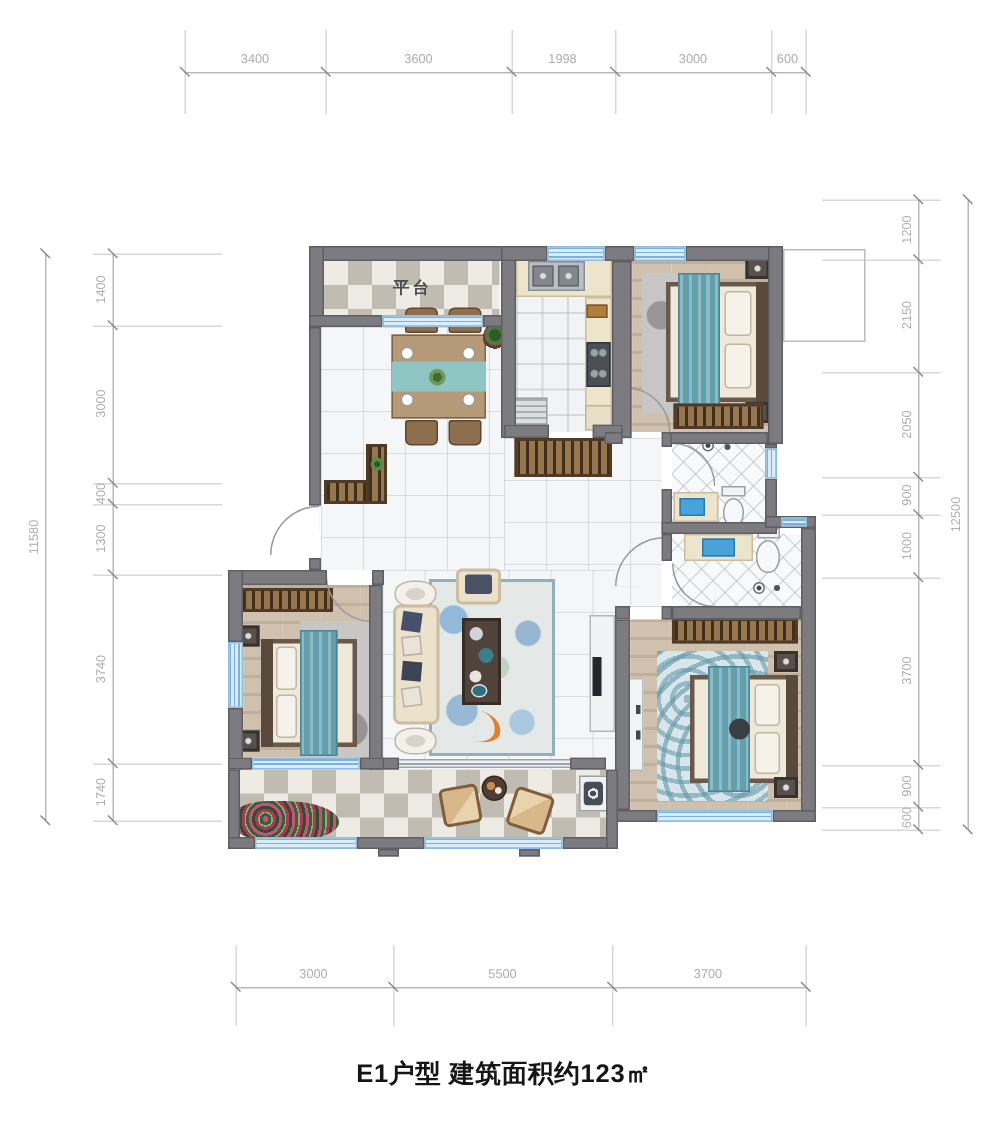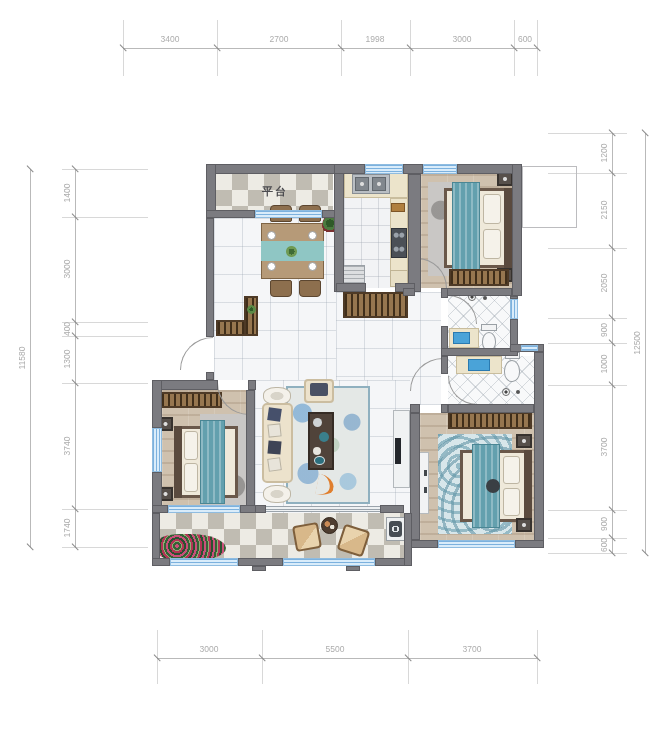--- a/index.html
+++ b/index.html
@@ -120,21 +120,21 @@
   <div class="tick" style="left:612px;top:318px;"></div>
   <div class="tick" style="left:612px;top:343px;"></div>
   <div class="tick" style="left:612px;top:385px;"></div>
   <div class="tick" style="left:612px;top:510px;"></div>
   <div class="tick" style="left:612px;top:538px;"></div>
   <div class="tick" style="left:612px;top:553px;"></div>
   <div class="tick" style="left:645px;top:133px;"></div>
   <div class="tick" style="left:645px;top:553px;"></div>
 
   <span class="dt" style="left:170px;top:39px;">3400</span>
-  <span class="dt" style="left:279px;top:39px;">2700</span>
+  <span class="dt" style="left:279px;top:39px;">3600</span>
   <span class="dt" style="left:375px;top:39px;">1998</span>
   <span class="dt" style="left:462px;top:39px;">3000</span>
   <span class="dt" style="left:525px;top:39px;">600</span>
   <span class="dt" style="left:209px;top:649px;">3000</span>
   <span class="dt" style="left:335px;top:649px;">5500</span>
   <span class="dt" style="left:472px;top:649px;">3700</span>
   <span class="dtv" style="left:67px;top:193px;">1400</span>
   <span class="dtv" style="left:67px;top:269px;">3000</span>
   <span class="dtv" style="left:67px;top:329px;">400</span>
   <span class="dtv" style="left:67px;top:359px;">1300</span>
@@ -353,13 +353,14 @@
   <div class="win-v" style="left:510px;top:299px;width:8px;height:20px;"></div>
   <div class="win-h" style="left:521px;top:345px;width:17px;height:6px;"></div>
   <div class="win-v" style="left:152px;top:428px;width:10px;height:44px;"></div>
   <div class="win-h" style="left:168px;top:505px;width:72px;height:8px;"></div>
   <div class="win-h" style="left:170px;top:558px;width:68px;height:8px;"></div>
   <div class="win-h" style="left:283px;top:558px;width:92px;height:8px;"></div>
   <div class="win-h" style="left:438px;top:540px;width:77px;height:8px;"></div>
 
   <span class="plabel" style="left:262px;top:184px;">平台</span>
 
+  <div id="title">E1户型 建筑面积约123㎡</div>
 </div>
 
 </body></html>

